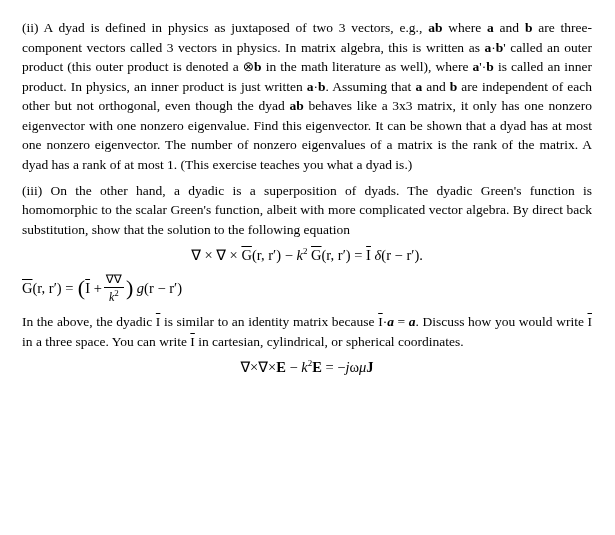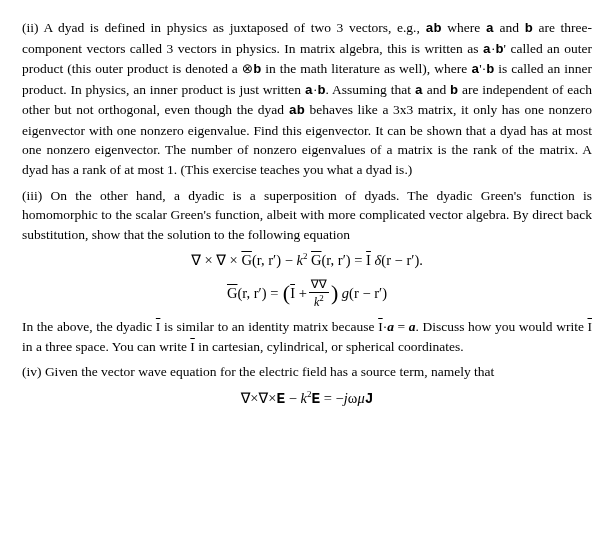--- a/index.html
+++ b/index.html
@@ -20,21 +20,20 @@
     .content {
       max-width: 570px;
     }
     p {
       margin-bottom: 6px;
       text-align: justify;
     }
     .bold {
       font-weight: bold;
       font-style: normal;
-      font-family: Liberation Mono, monospace;
     }
     .bold-italic {
       font-weight: bold;
       font-style: italic;
     }
     .math-frac {
       display: inline-flex;
       flex-direction: column;
       align-items: center;
       vertical-align: middle;
@@ -65,21 +64,20 @@
     }
     .equation-line {
       display: flex;
       justify-content: center;
       align-items: center;
       margin: 0 0;
       font-size: 14.5px;
     }
     .eq2-line {
       display: flex;
-      justify-content: center;
       align-items: center;
       margin: 6px 0 8px 0;
       font-size: 14.5px;
     }
   </style>
 </head>
 <body>
 
 <div class="content">
 
@@ -112,23 +110,20 @@
       <span class="den"><i>k</i><sup>2</sup></span>
     </span>
     <span class="math-paren">)</span>
     <span>&nbsp;<i>g</i>(r − r′)</span>
   </div>
 
   <p>
     In the above, the dyadic <span class="overline">I</span> is similar to an identity matrix because <span class="overline">I</span>·<span class="bold-italic">a</span> = <span class="bold-italic">a</span>.  Discuss how you would write <span class="overline">I</span> in a three space.  You can write <span class="overline">I</span> in cartesian, cylindrical, or spherical coordinates.
   </p>
 
-  <p>
-    <span>(iv) </span><span>Given the vector wave equation for the electric field has a source term, namely that</span>
-  </p>
 
   <div class="equation-line">
     <span>
       ∇×∇×<span class="bold">E</span> − <i>k</i><sup>2</sup><span class="bold">E</span> = −<i>j</i>ω<i>μ</i><span class="bold">J</span>
     </span>
   </div>
 
 </div>
 
 </body></html>

